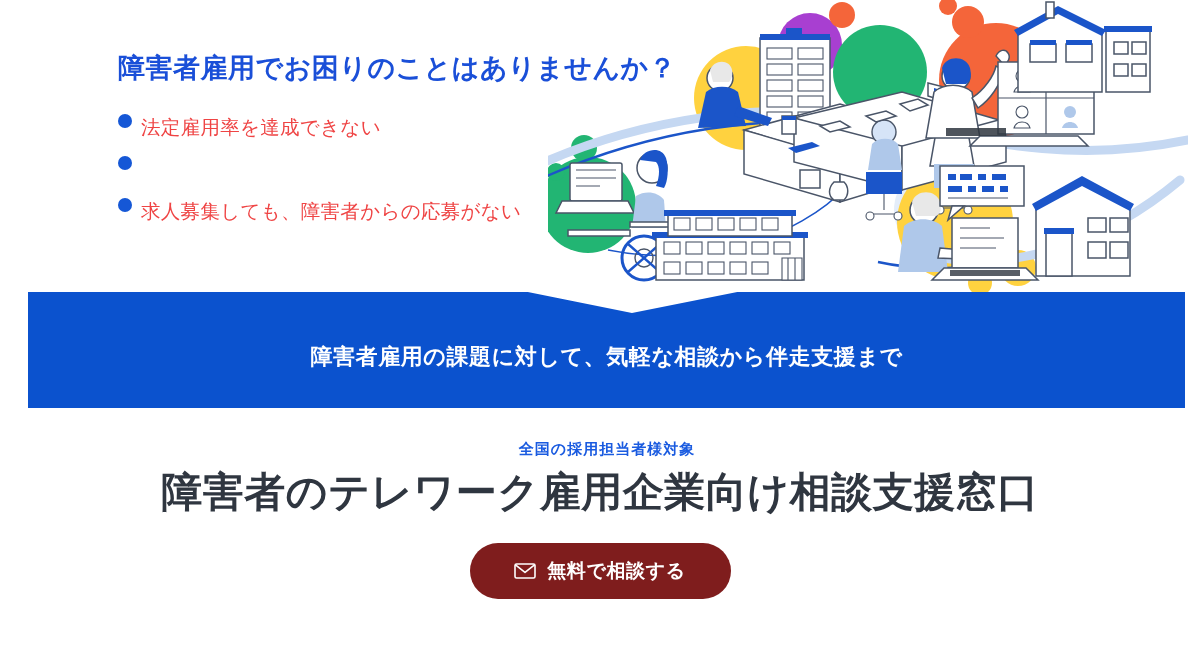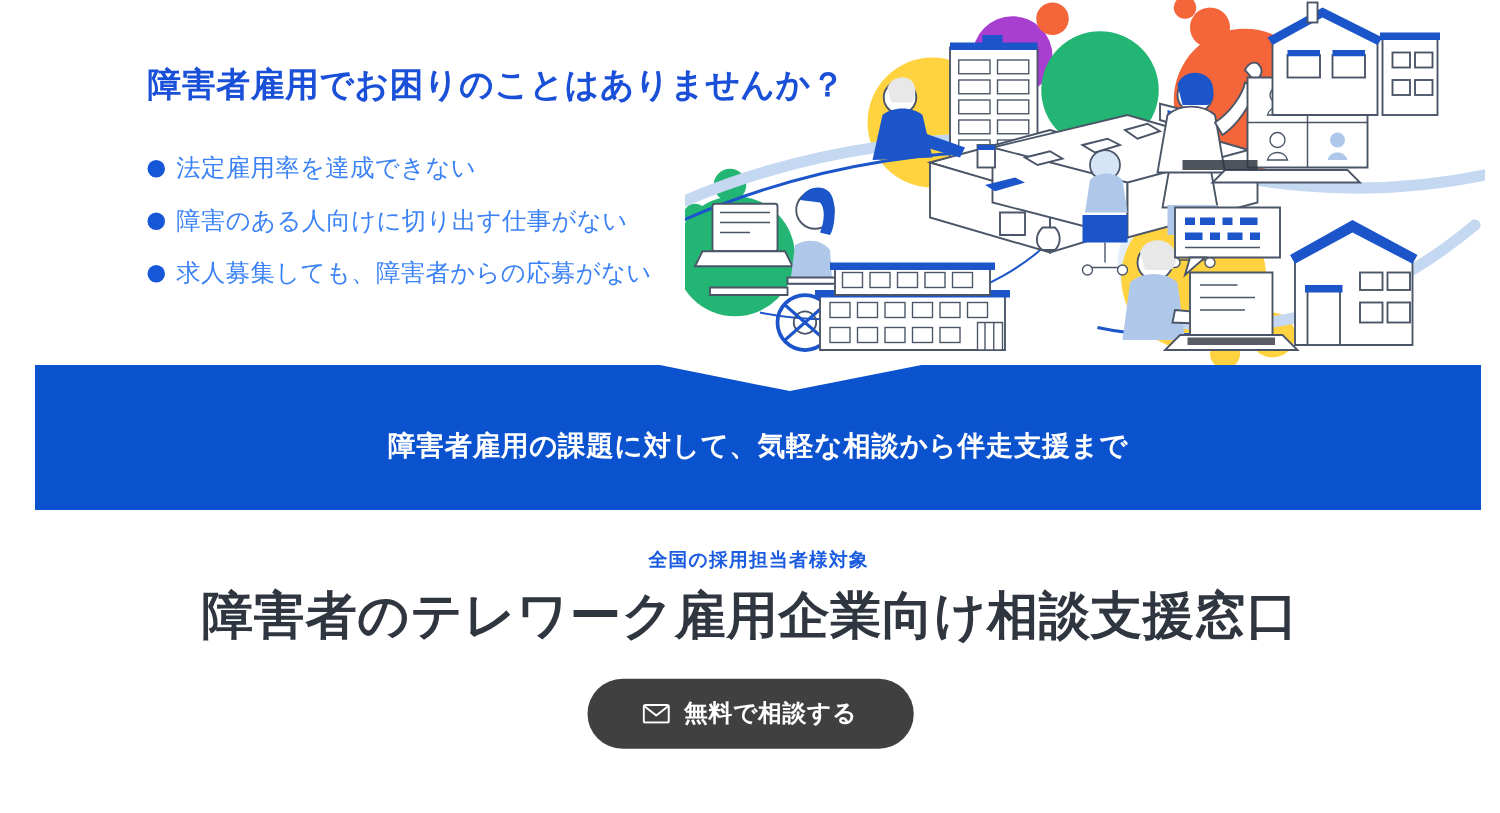--- a/index.html
+++ b/index.html
@@ -23,24 +23,24 @@
     color: #1A4FD8;
     letter-spacing: .5px;
     line-height: 1.25;
     white-space: nowrap;
   }
 
   .pain-list { margin-top: 28px; }
 
   .pain-item {
     display: flex;
-    align-items: center;
+    align-items: flex-start;
     height: 42px;
     font-size: 19.5px;
-    color: #3b82f6;
+    color: #ef4444;
     letter-spacing: .3px;
   }
   .pain-bullet {
     width: 14px; height: 14px;
     border-radius: 50%;
     background: #1557D6;
     margin-right: 9px;
     flex: 0 0 auto;
   }
 
@@ -92,21 +92,21 @@
   }
 
   .cta-button-wrap { margin-top: 26px; }
 
   .cta-button {
     display: inline-flex;
     align-items: center;
     justify-content: center;
     gap: 11px;
     width: 261px; height: 56px;
-    background: #404040;
+    background: #7f1d1d;
     border: none;
     border-radius: 28px;
     color: #ffffff;
     font-family: inherit;
     font-size: 19px;
     font-weight: bold;
     letter-spacing: .6px;
     cursor: pointer;
   }
   .mail-icon { display: inline-block; width: 22px; height: 16px; flex: 0 0 auto; }
@@ -120,21 +120,20 @@
   <div class="hero-copy">
     <h1 class="hero-heading">障害者雇用でお困りのことはありませんか？</h1>
 
     <ul class="pain-list">
       <li class="pain-item">
         <span class="pain-bullet"></span>
         <span>法定雇用率を達成できない</span>
       </li>
       <li class="pain-item">
         <span class="pain-bullet"></span>
-        <span>障害のある人向けに切り出す仕事がない</span>
       </li>
       <li class="pain-item">
         <span class="pain-bullet"></span>
         <span>求人募集しても、障害者からの応募がない</span>
       </li>
     </ul>
   </div>
 
   <div class="illustration">
     <svg viewBox="0 0 640 300" xmlns="http://www.w3.org/2000/svg">

